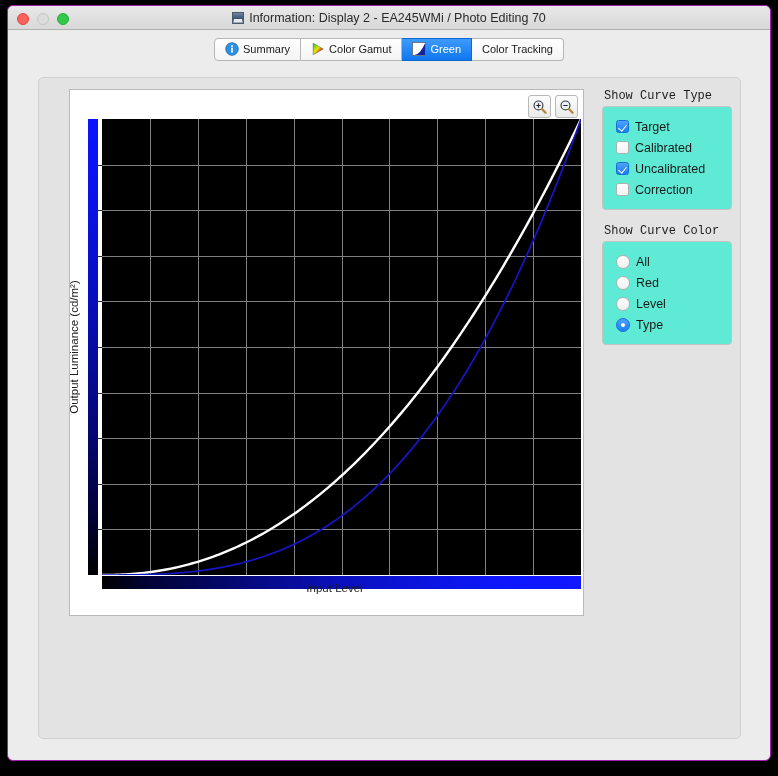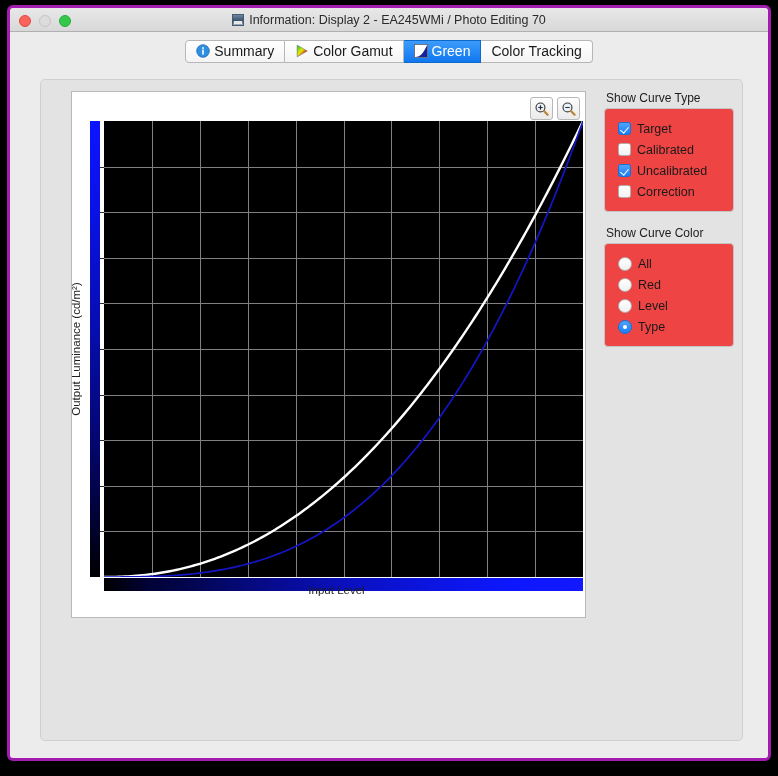--- a/index.html
+++ b/index.html
@@ -9,21 +9,21 @@
     background: #000;
     font-family: "Liberation Sans", sans-serif;
     overflow: hidden;
   }
   #window {
     position: absolute;
     left: 7px; top: 5px;
     width: 764px; height: 756px;
     background: #ececec;
     border-radius: 6px;
-    border: 3px solid #a21caf;
+    border: 1px solid #a21caf;
     overflow: hidden;
     box-shadow: 0 1px 3px rgba(0,0,0,0.35);
   }
   
   #titlebar {
     position: relative;
     height: 24px;
     background: linear-gradient(to bottom, #e8e8e8 0%, #d8d8d8 100%);
     border-bottom: 1px solid #b0b0b0;
     border-radius: 5px 5px 0 0;
@@ -65,21 +65,21 @@
     position: relative;
     height: 38px;
     display: flex; align-items: center; justify-content: center;
     background: #ececec;
   }
   #tabs { display: flex; height: 23px; }
   .tab {
     display: flex; align-items: center; gap: 4px;
     padding: 0 10px;
     height: 23px;
-    font-size: 14px;
+    font-size: 11px;
     color: #1a1a1a;
     background: linear-gradient(to bottom, #ffffff 0%, #f4f4f4 100%);
     border: 1px solid #b6b6b6;
     border-left-width: 0;
     cursor: default;
     white-space: nowrap;
   }
   .tab:first-child {
     border-left-width: 1px;
     border-radius: 4px 0 0 4px;
@@ -182,23 +182,24 @@
   
   #side {
     position: absolute;
     left: 563px; top: 11px;
     width: 130px;
   }
   .group-title {
     font-size: 12px;
     color: #1c1c1c;
     margin: 0 0 3px 2px;
+    font-family: Liberation Mono, monospace;
   }
   .group-box {
-    background: #ef4444;
+    background: #5eead4;
     border: 1px solid #c3c3c3;
     border-radius: 4px;
     padding: 9px 8px 9px 13px;
   }
   #group-type { margin-bottom: 14px; }
   .ctl-row {
     display: flex; align-items: center;
     gap: 6px;
     height: 21px;
   }

